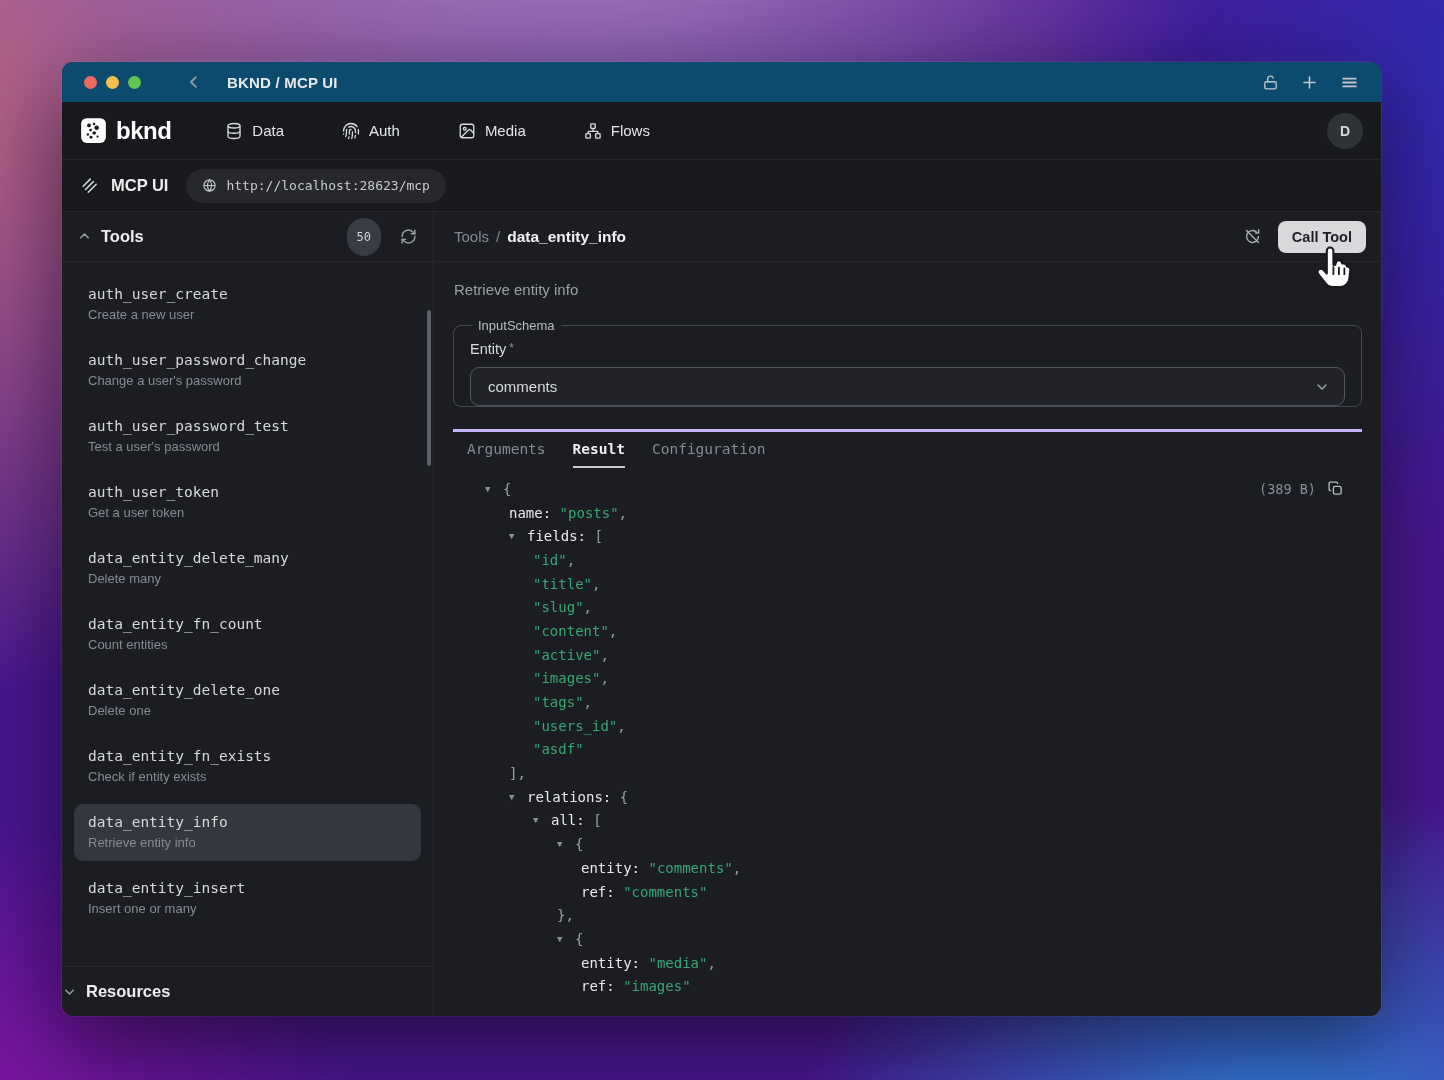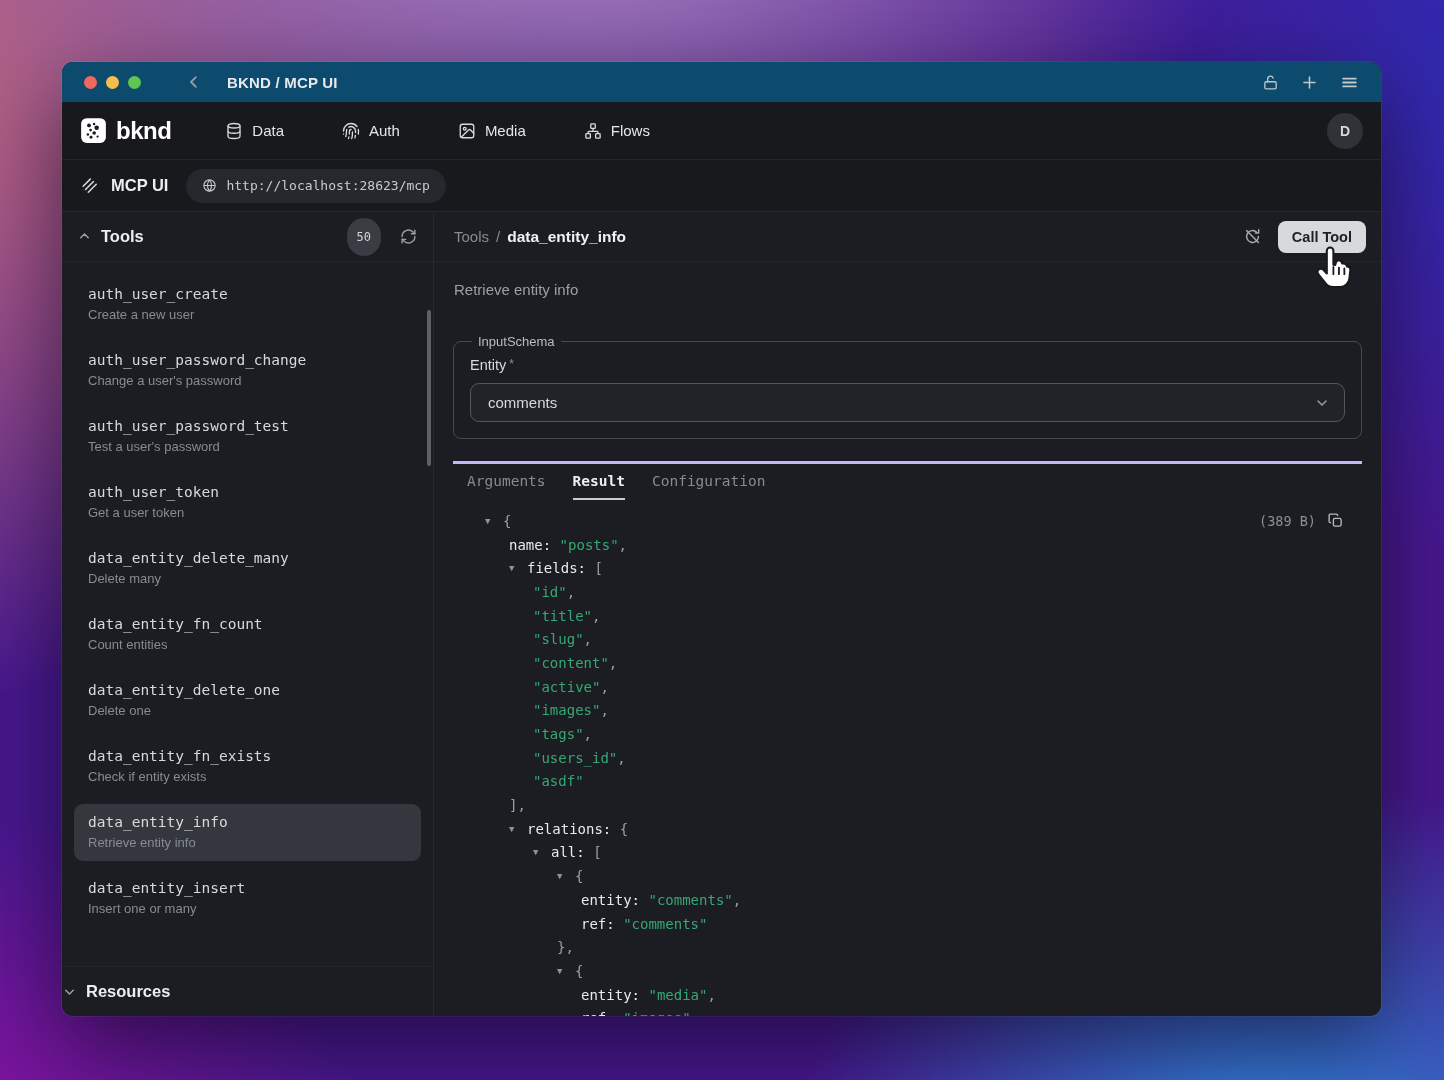--- a/index.html
+++ b/index.html
@@ -108,21 +108,21 @@
   .norefresh-btn{ color:#a9adb2; }
   .call-tool-btn{
     height:32px; border:none; border-radius:8px; background:#d8d9db; color:#1d1f24;
     font-family:"Liberation Sans", sans-serif; font-size:14.5px; font-weight:600;
     padding:0 14px; cursor:pointer;
   }
   .main-body{ flex:1; min-height:0; overflow:hidden; padding:0 19px; display:flex; flex-direction:column; }
   .tool-description{ color:#9ba0a5; font-size:15px; margin-top:19px; padding-left:1px; }
 
   fieldset.schema{
-    margin-top:36px; border:1px solid #46494f; border-radius:8px; padding:2px 16px 16px 16px;
+    margin-top:20px; border:1px solid #46494f; border-radius:8px; padding:2px 16px 0 16px;
   }
   fieldset.schema legend{ font-size:13px; color:#b9bcc0; padding:0 6px; margin-left:2px; }
   .field-label{ color:#d8dadd; font-size:14.5px; margin-top:6px; }
   .req{ color:#8a8f95; font-size:12px; vertical-align:top; margin-left:3px; }
   .select{
     margin-top:10px; height:39px; border:1px solid #53565c; border-radius:9px; background:#212328;
     display:flex; align-items:center; padding:0 14px 0 17px; cursor:pointer;
   }
   .select-value{ color:#d8dadd; font-size:15px; flex:1; }
   .select .ico{ color:#9a9ea3; }

